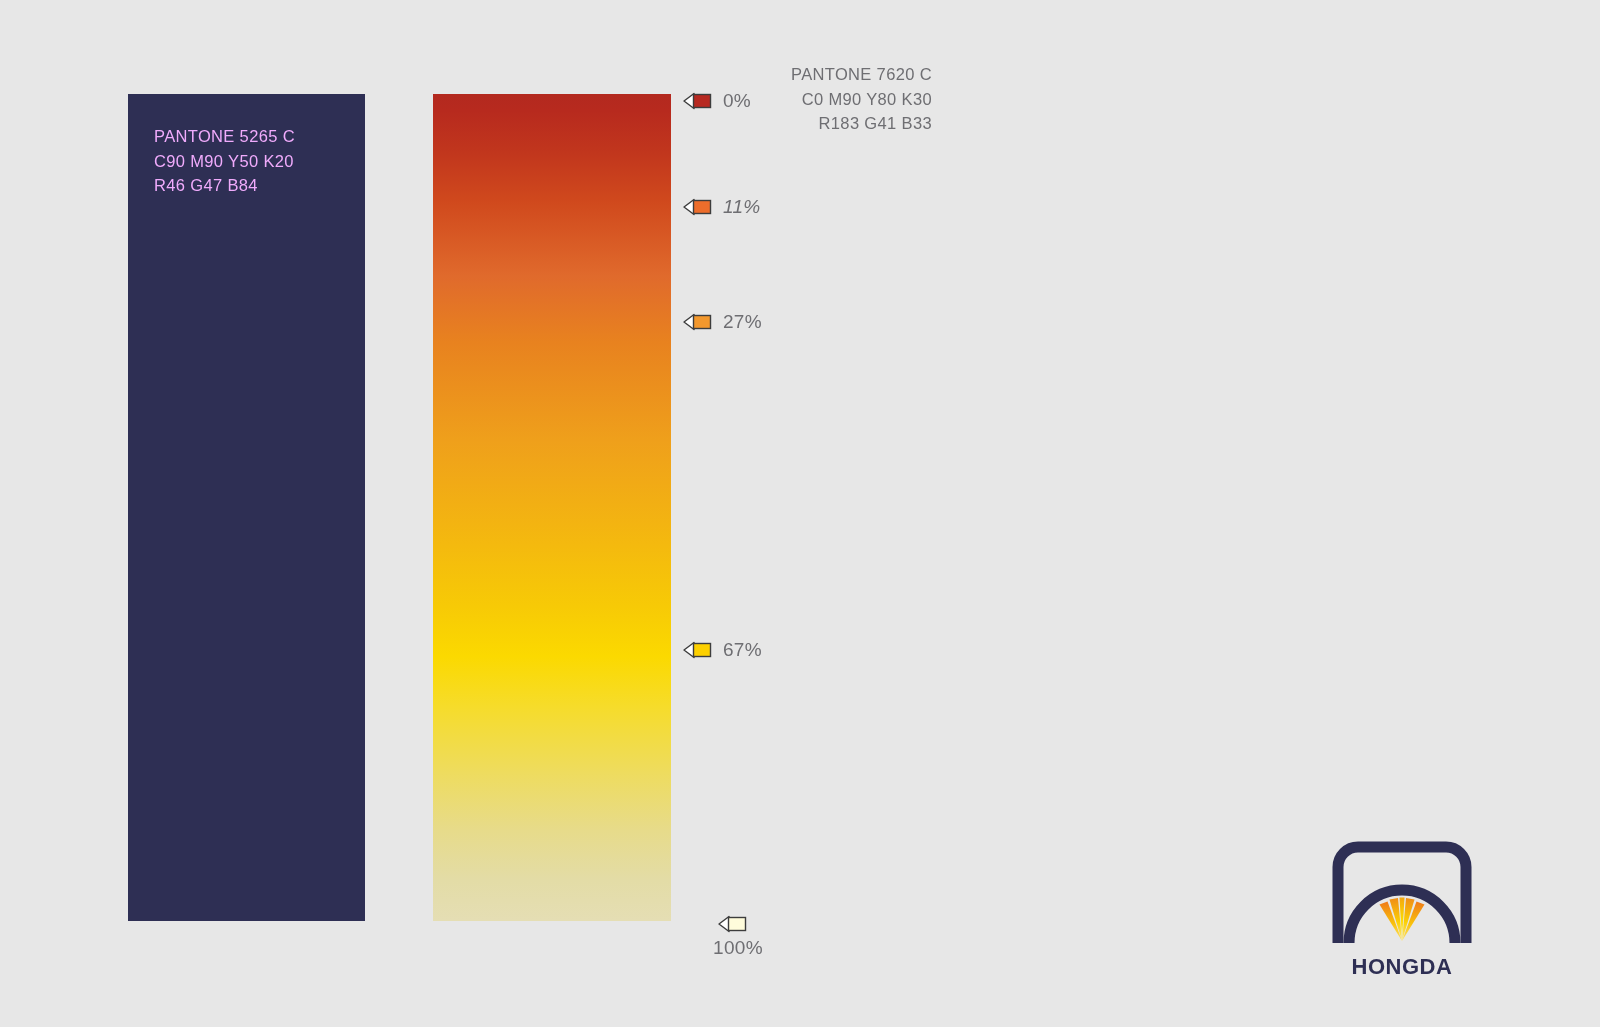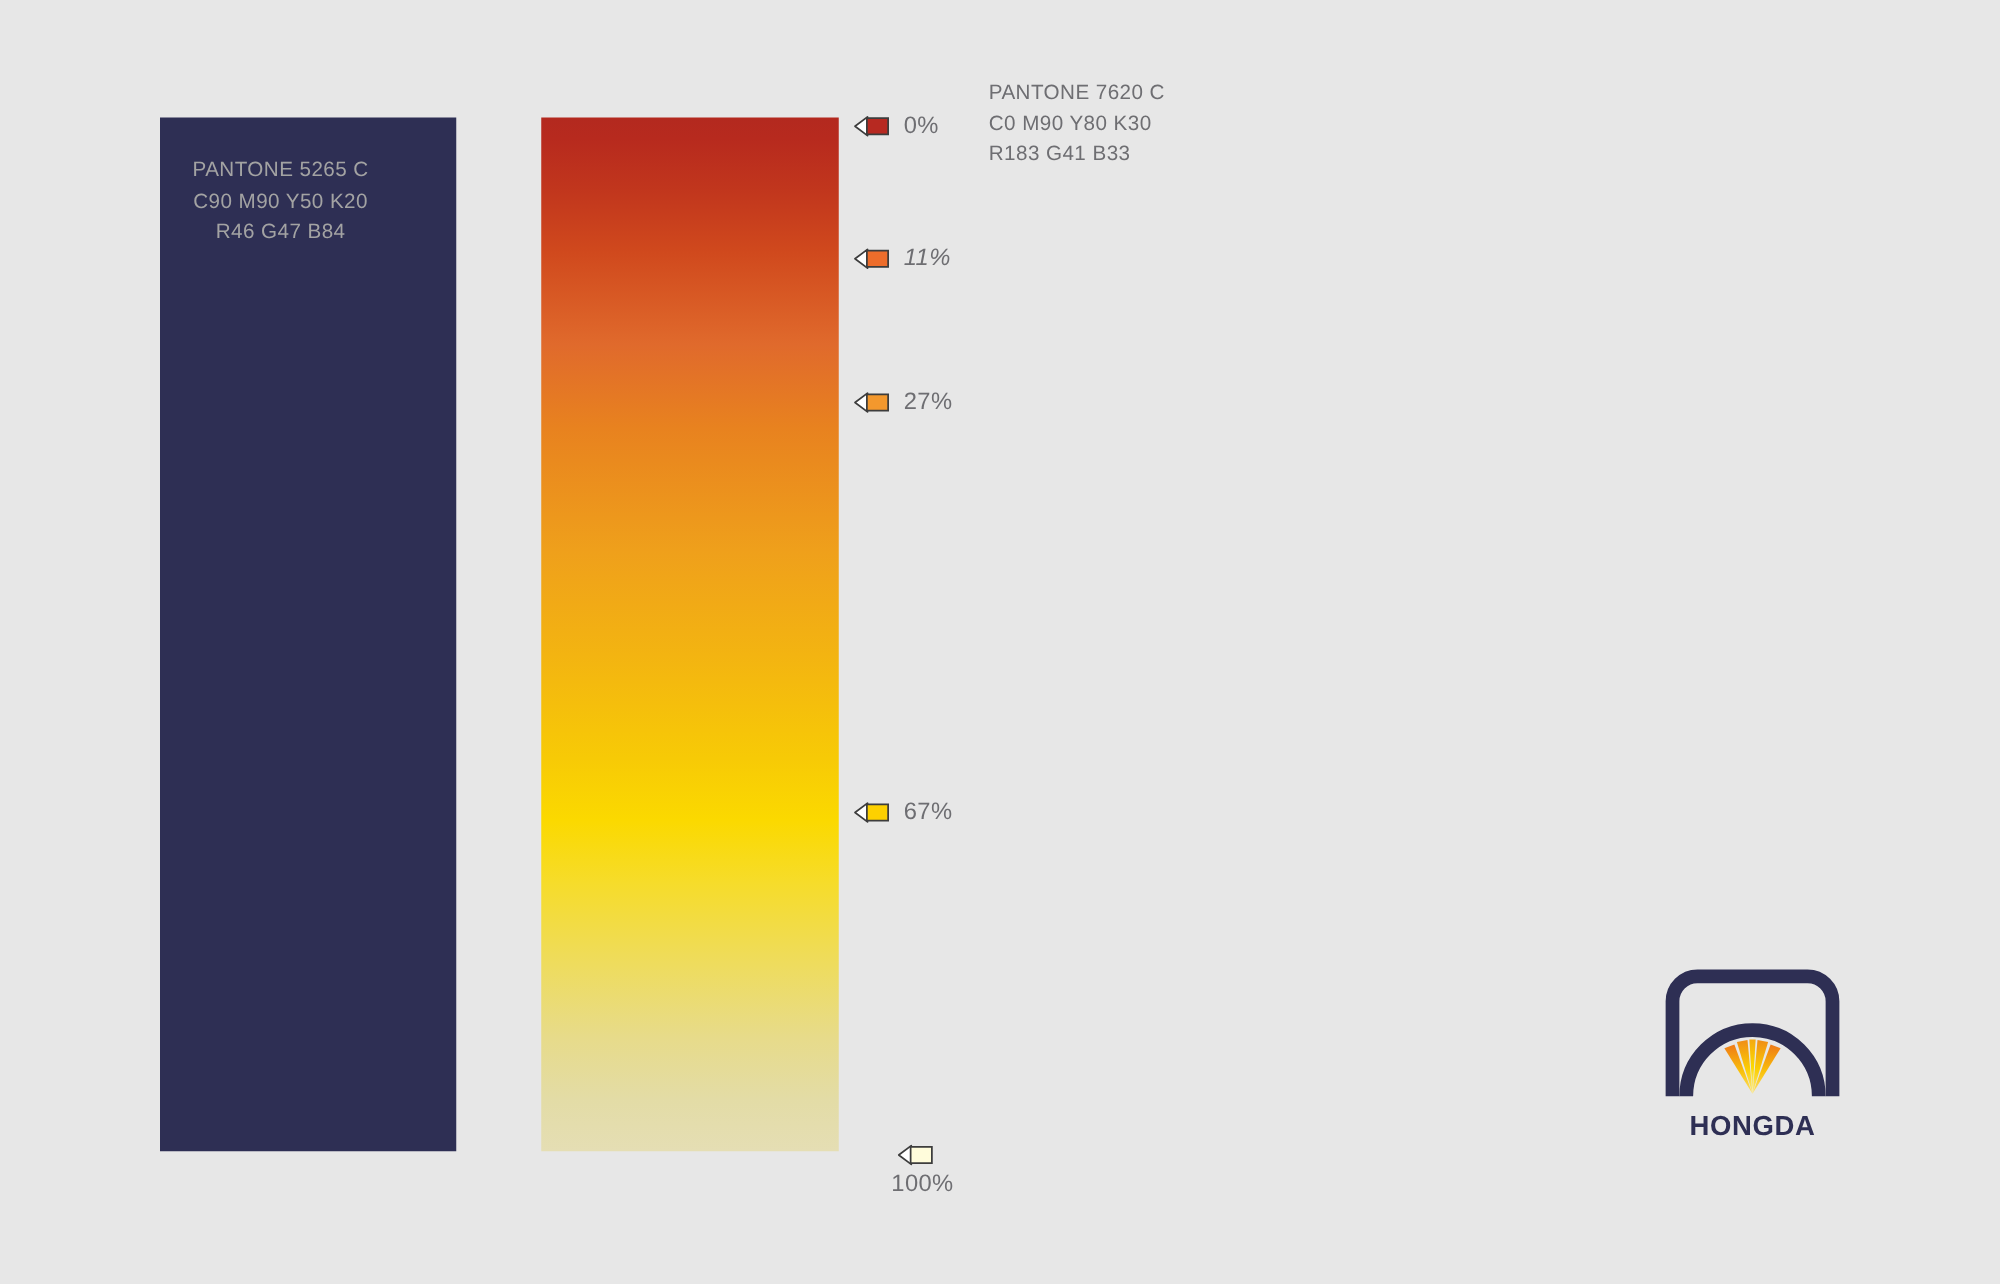--- a/index.html
+++ b/index.html
@@ -22,26 +22,25 @@
     left: 128px;
     top: 94px;
     width: 237px;
     height: 827px;
     background: #2e2f54;
   }
   #navy-swatch .swatch-text {
     position: absolute;
     left: 26px;
     top: 30px;
-    color: #a3a3a3;
+    color: #f0abfc;
     font-size: 16.5px;
     line-height: 24.5px;
     letter-spacing: 0.35px;
     white-space: nowrap;
-    text-align: center;
   }
   #navy-swatch .swatch-text div { margin: 0; }
 
   
   #gradient-swatch {
     position: absolute;
     left: 433px;
     top: 94px;
     width: 238px;
     height: 827px;
@@ -93,20 +92,21 @@
     line-height: 18px;
     white-space: nowrap;
   }
   .stop-info {
     margin-left: 8px;
     color: #6e6e72;
     font-size: 16.5px;
     line-height: 24.5px;
     letter-spacing: 0.35px;
     white-space: nowrap;
+    text-align: right;
   }
   .stop-info .info-line { display: block; }
 
   
   #stop-0   { top: 62px;  }
   #stop-1   { top: 152px; }
   #stop-2   { top: 283px; }
   #stop-3   { top: 611px; }
   #stop-4   { top: 883px; }
 
@@ -114,21 +114,21 @@
   #stop-0 .stop-marker-wrap { margin-top: 26px; }
   #stop-1 .stop-marker-wrap { margin-top: 42px; font-style: italic; }
   #stop-2 .stop-marker-wrap { margin-top: 26px; }
   #stop-3 .stop-marker-wrap { margin-top: 26px; text-align: center; }
   #stop-4 .stop-marker-wrap { margin-top: 26px; flex-direction: column; }
 
   
   #brand-logo {
     position: absolute;
     left: 1332px;
-    top: 775px;
+    top: 841px;
     width: 140px;
     height: 140px;
   }
   #brand-logo svg { display: block; }
 </style>
 </head>
 <body>
 
 <div id="navy-swatch">
   <div class="swatch-text">

